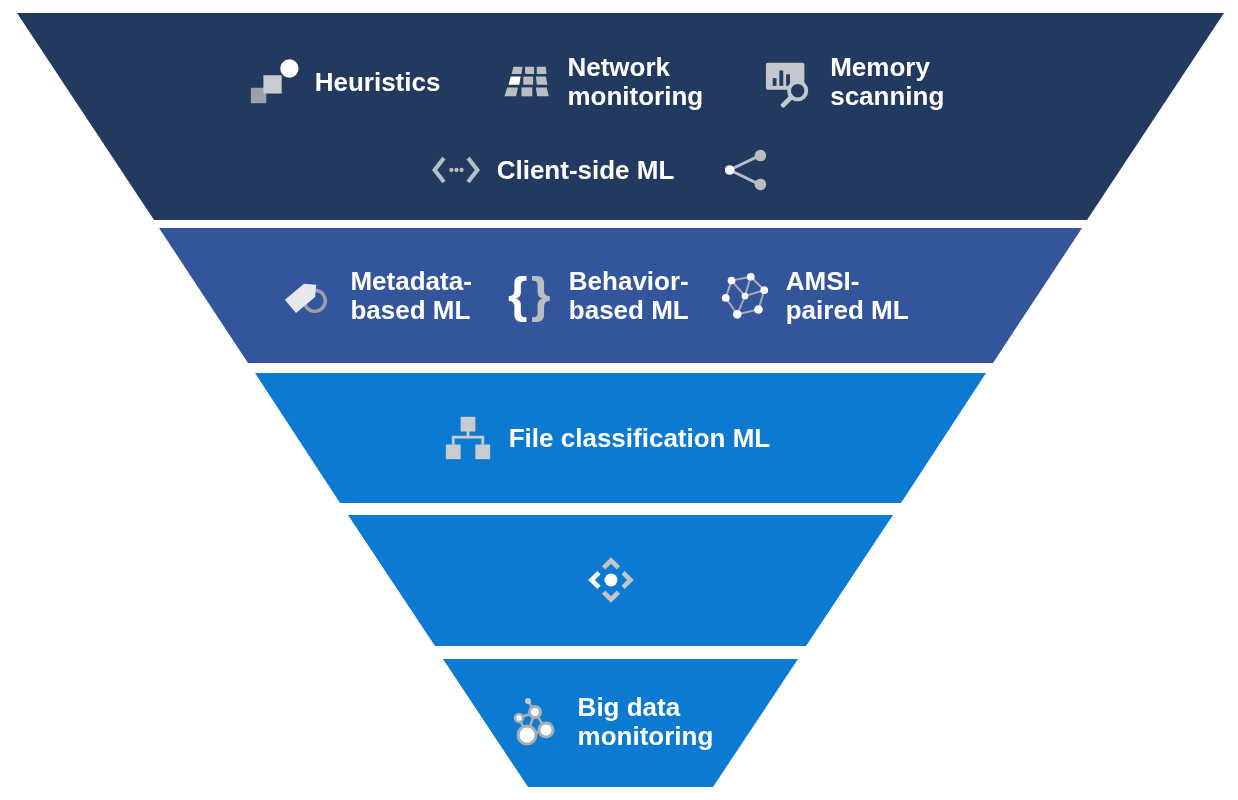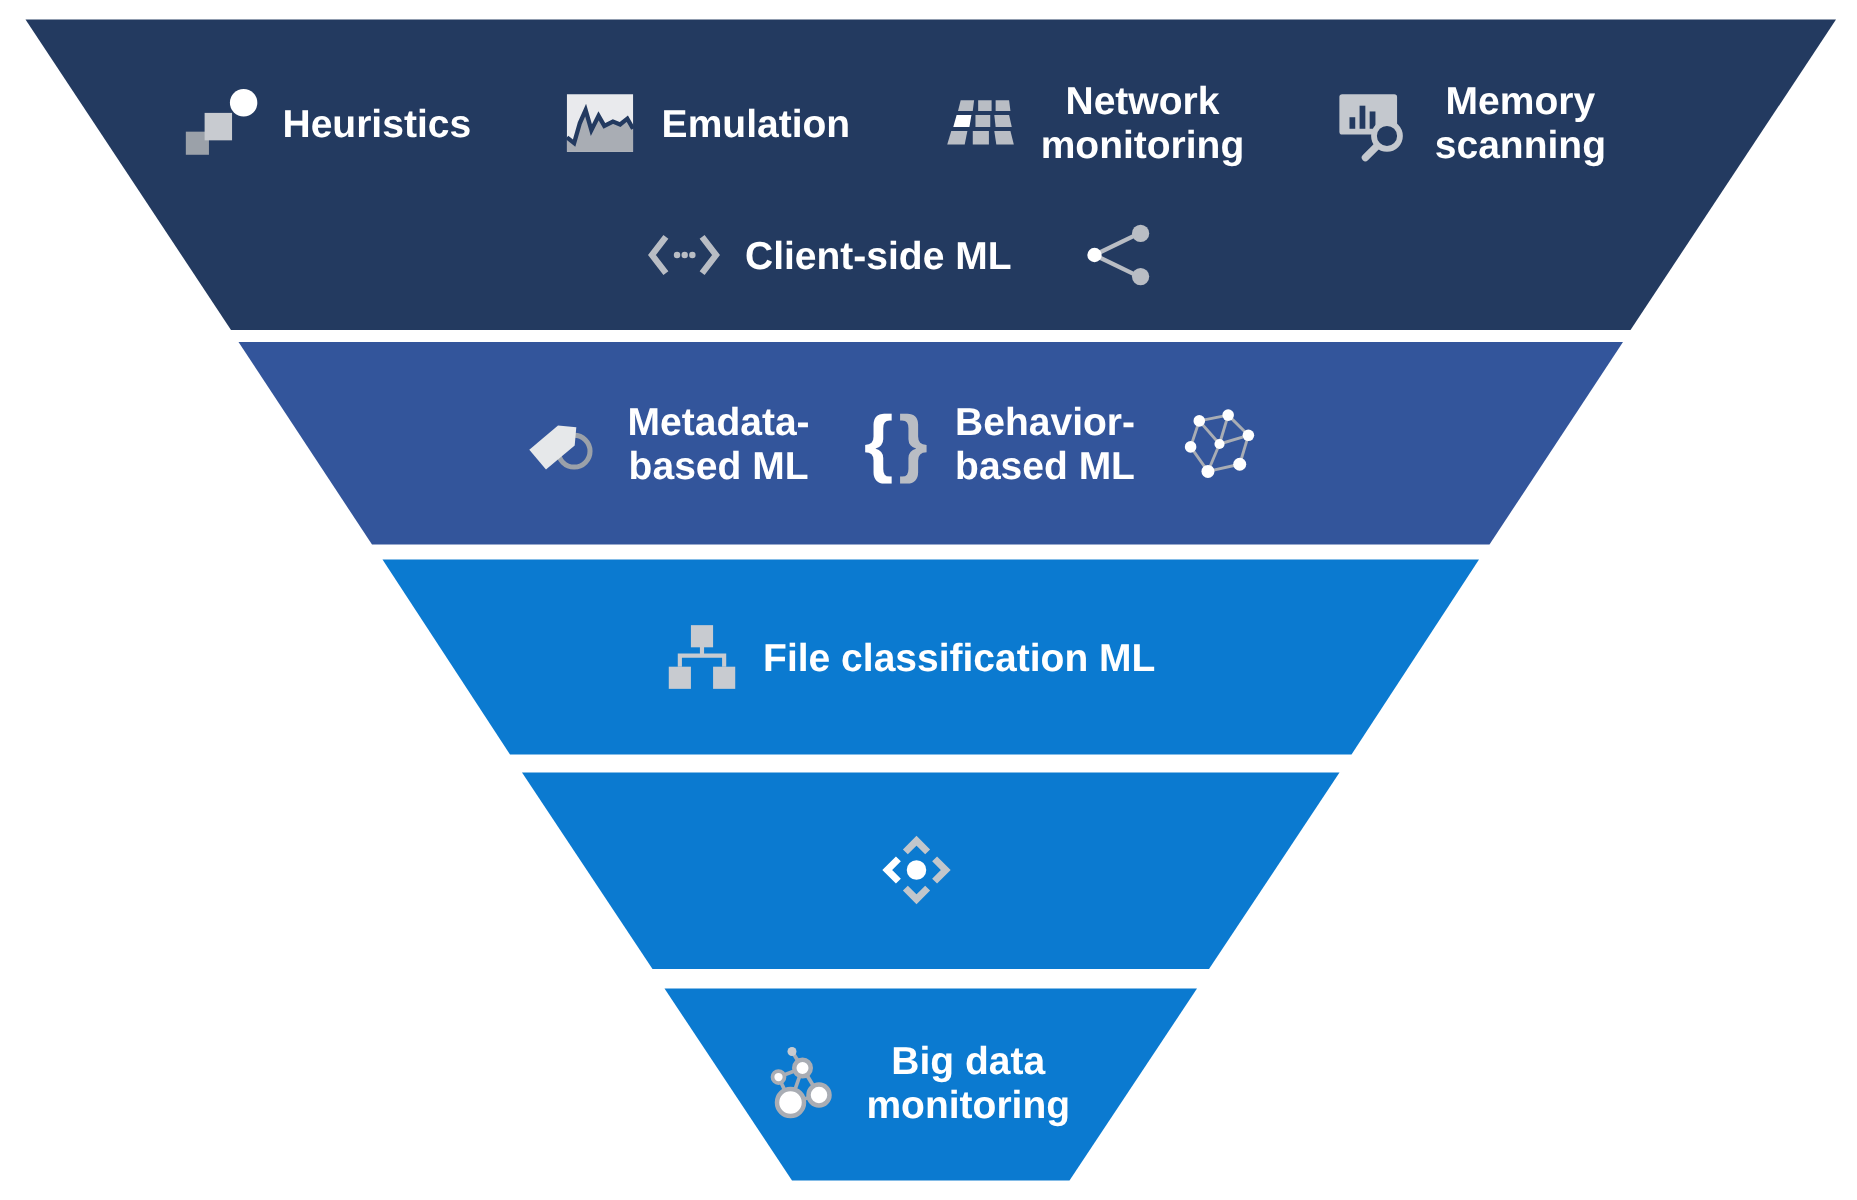--- a/index.html
+++ b/index.html
@@ -21,21 +21,21 @@
   .row-b2  {top:252px;gap:28px;transform:translateX(-24px);}
   .row-b3  {top:394px;transform:translateX(-14px);}
   .row-b4  {top:536px;transform:translateX(-8px);}
   .row-b5  {top:678px;transform:translateX(-8px);}
   .item{display:flex;align-items:center;gap:13px;}
   .icon{display:flex;align-items:center;justify-content:center;width:56px;}
   .label{
     font-size:26px;font-weight:700;line-height:29px;letter-spacing:0px;
     white-space:nowrap;
   }
-  .label span{display:block;text-align:center;}
+  .label span{display:block;}
 </style>
 </head>
 <body>
 
 <div class="canvas">
 
   <svg class="funnel-svg" width="1238" height="800" viewBox="0 0 1238 800">
     <polygon points="17,13 1224,13 1087,220 154,220" fill="#233A60"></polygon>
     <polygon points="159,228 1082,228 993,363 248,363" fill="#33559B"></polygon>
     <polygon points="255,373 986,373 901,503 340,503" fill="#0B7AD0"></polygon>
@@ -47,32 +47,20 @@
     <div class="item">
       <span class="icon">
         <svg width="52" height="52" viewBox="0 0 54 54">
           <rect x="3" y="33" width="16" height="16" fill="#9BA1A9"></rect>
           <rect x="16" y="20" width="19" height="19" fill="#C8CBD0"></rect>
           <circle cx="43" cy="13" r="9.5" fill="#FFFFFF"></circle>
         </svg>
       </span>
       <span class="label">
           <span>Heuristics</span>
-        </span>
-    </div>
-    <div class="item">
-      <span class="icon">
-        <svg width="46" height="44" viewBox="0 0 48 44">
-          <rect x="1" y="2" width="46" height="40" fill="#E9EAED"></rect>
-          <path d="M1 32 L6 36 L10 22 L14 13 L18 27 L23 17 L27 24 L33 21 L38 23 L43 19 L47 26 L47 42 L1 42 Z" fill="#A9ADB4"></path>
-          <path d="M1 32 L6 36 L10 22 L14 13 L18 27 L23 17 L27 24 L33 21 L38 23 L43 19 L47 26" stroke="#233A60" stroke-width="3" fill="none"></path>
-        </svg>
-      </span>
-      <span class="label">
-          <span>Emulation</span>
         </span>
     </div>
     <div class="item">
       <span class="icon">
         <svg width="52" height="42" viewBox="0 0 58 46">
           <path d="M15 6 h10 l-1 8 h-11 Z" fill="#B9BDC4"></path>
           <path d="M28 6 h10 v8 h-10 Z" fill="#B9BDC4"></path>
           <path d="M41 6 h10 l1 8 h-11 Z" fill="#B9BDC4"></path>
           <path d="M12 17 h11 l-1.5 9 h-12 Z" fill="#FFFFFF"></path>
           <path d="M26 17 h11 v9 h-11 Z" fill="#B9BDC4"></path>
@@ -177,20 +165,24 @@
           </g>
           <circle cx="13" cy="9" r="4" fill="#FFFFFF"></circle>
           <circle cx="33" cy="5" r="4" fill="#FFFFFF"></circle>
           <circle cx="47" cy="19" r="4" fill="#FFFFFF"></circle>
           <circle cx="41" cy="39" r="4.5" fill="#FFFFFF"></circle>
           <circle cx="19" cy="44" r="4.5" fill="#FFFFFF"></circle>
           <circle cx="7" cy="27" r="4" fill="#FFFFFF"></circle>
           <circle cx="27" cy="25" r="3.5" fill="#FFFFFF"></circle>
         </svg>
       </span>
+      <span class="label">
+          <span>AMSI-</span>
+          <span>paired ML</span>
+        </span>
     </div>
   </div>
 
   <div class="row row-b3">
     <div class="item">
       <span class="icon">
         <svg width="48" height="52" viewBox="0 0 52 52">
           <path d="M10 33 v-8 h32 v8 M26 25 v-7" stroke="#C8CBD0" stroke-width="3" fill="none"></path>
           <rect x="18" y="3" width="16" height="16" fill="#C8CBD0"></rect>
           <rect x="2" y="33" width="16" height="16" fill="#C8CBD0"></rect>

